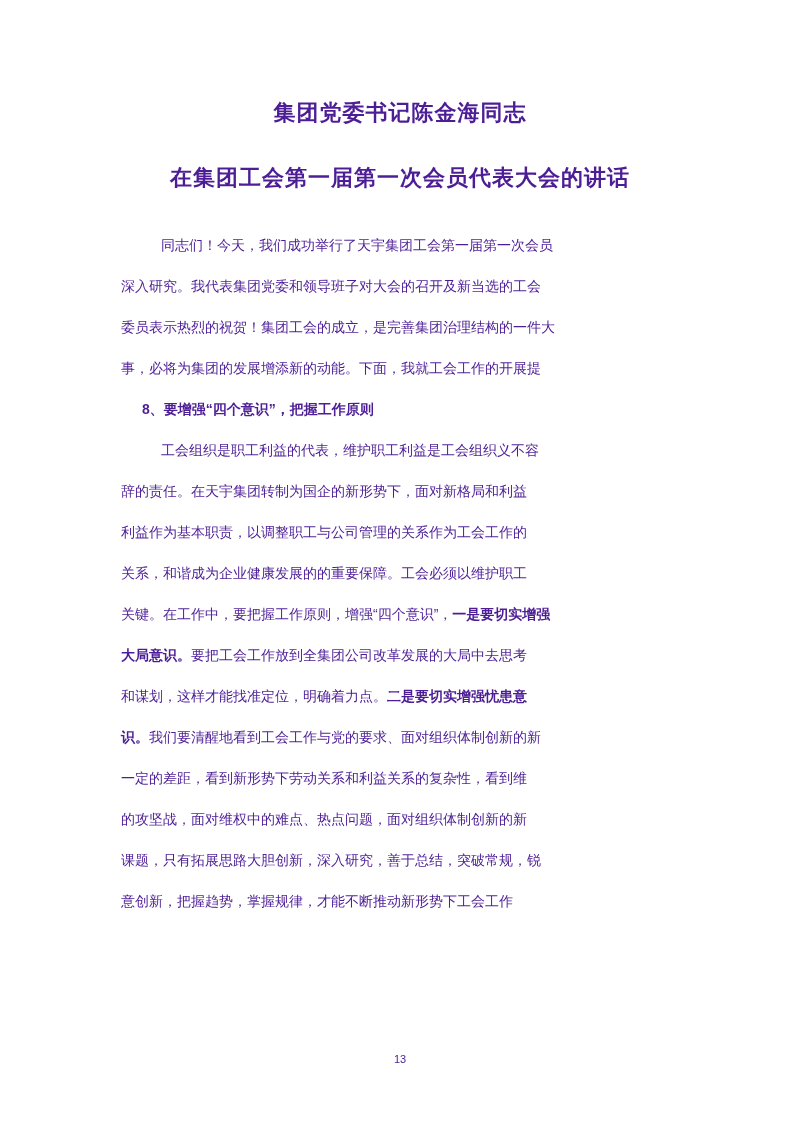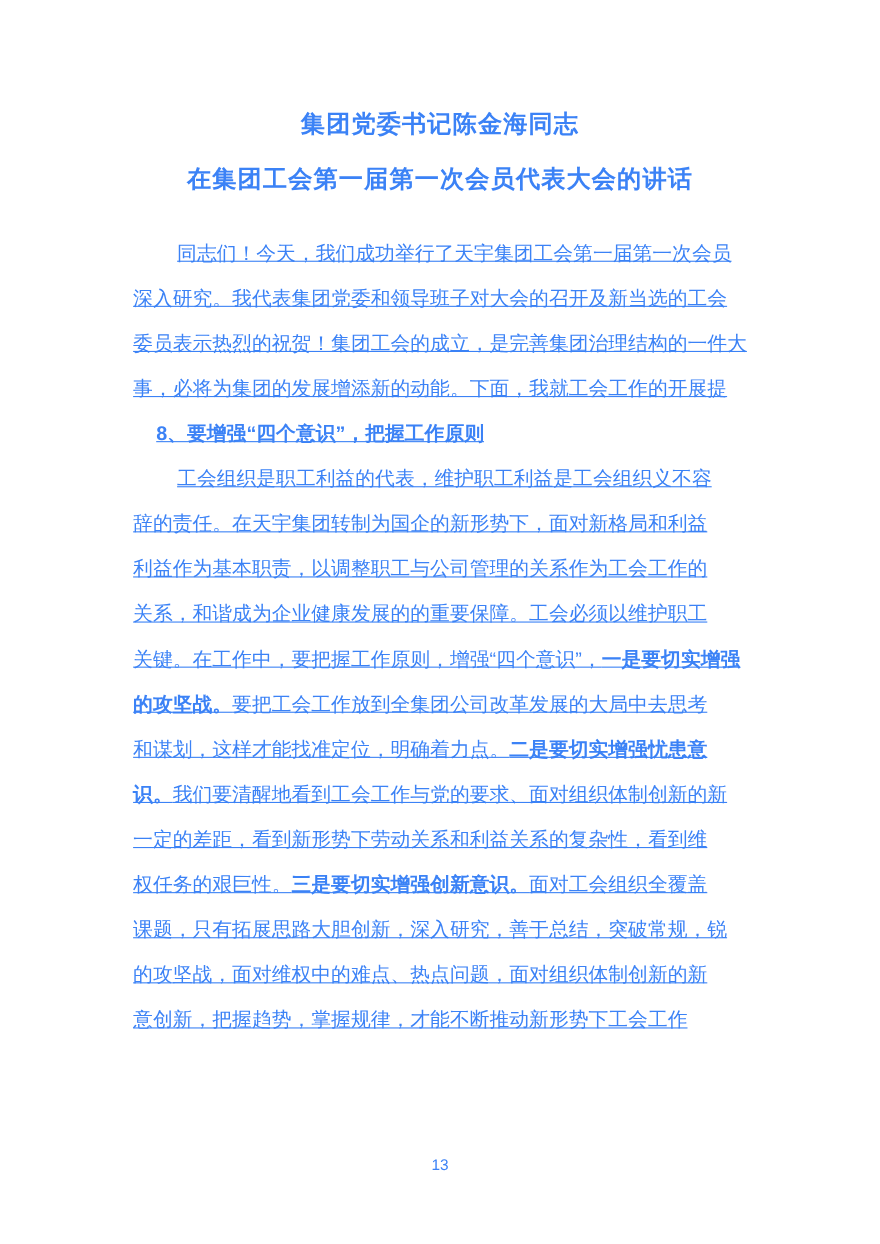--- a/index.html
+++ b/index.html
@@ -6,60 +6,59 @@
     margin: 0;
     padding: 0;
     background: #ffffff;
   }
   .page {
     position: relative;
     width: 800px;
     height: 1131px;
     margin: 0 auto;
     background: #ffffff;
-    color: #3b82f6;
+    color: #4c1d95;
     font-family: "Liberation Sans", "DejaVu Sans", sans-serif;
     overflow: hidden;
     box-sizing: border-box;
     padding-top: 101px;
   }
   .doc-title {
     margin: 0;
     text-align: center;
     font-size: 22px;
     line-height: 24px;
     font-weight: bold;
     letter-spacing: 1px;
   }
   .doc-title.second {
-    margin-top: 26px;
+    margin-top: 41px;
   }
   .body-lines {
     margin-top: 35px;
     padding-left: 121px;
     padding-right: 90px;
   }
   .line {
-    font-size: 18px;
+    font-size: 14px;
     line-height: 41px;
     height: 41px;
     white-space: nowrap;
     letter-spacing: 0px;
-    text-decoration: underline;
   }
   .line.indent2 { text-indent: 40px; }
   .line.indent1 { text-indent: 21px; }
   .line .bold { font-weight: bold; }
   .page-number {
     position: absolute;
     left: 0;
     right: 0;
     top: 1050px;
     text-align: center;
-    font-size: 14px;
+    font-size: 11px;
     line-height: 18px;
   }
 </style>
 </head>
 <body>
 
 <div class="page">
   <h1 class="doc-title">集团党委书记陈金海同志</h1>
   <h1 class="doc-title second">在集团工会第一届第一次会员代表大会的讲话</h1>
 
@@ -67,24 +66,23 @@
       <div class="line indent2"><span>同志们！今天，我们成功举行了天宇集团工会第一届第一次会员</span></div>
       <div class="line"><span>深入研究。我代表集团党委和领导班子对大会的召开及新当选的工会</span></div>
       <div class="line"><span>委员表示热烈的祝贺！集团工会的成立，是完善集团治理结构的一件大</span></div>
       <div class="line"><span>事，必将为集团的发展增添新的动能。下面，我就工会工作的开展提</span></div>
       <div class="line indent1"><span class="bold">8、要增强“四个意识”，把握工作原则</span></div>
       <div class="line indent2"><span>工会组织是职工利益的代表，维护职工利益是工会组织义不容</span></div>
       <div class="line"><span>辞的责任。在天宇集团转制为国企的新形势下，面对新格局和利益</span></div>
       <div class="line"><span>利益作为基本职责，以调整职工与公司管理的关系作为工会工作的</span></div>
       <div class="line"><span>关系，和谐成为企业健康发展的的重要保障。工会必须以维护职工</span></div>
       <div class="line"><span>关键。在工作中，要把握工作原则，增强“四个意识”，</span><span class="bold">一是要切实增强</span></div>
-      <div class="line"><span class="bold">的攻坚战。</span><span>要把工会工作放到全集团公司改革发展的大局中去思考</span></div>
+      <div class="line"><span class="bold">大局意识。</span><span>要把工会工作放到全集团公司改革发展的大局中去思考</span></div>
       <div class="line"><span>和谋划，这样才能找准定位，明确着力点。</span><span class="bold">二是要切实增强忧患意</span></div>
       <div class="line"><span class="bold">识。</span><span>我们要清醒地看到工会工作与党的要求、面对组织体制创新的新</span></div>
       <div class="line"><span>一定的差距，看到新形势下劳动关系和利益关系的复杂性，看到维</span></div>
-      <div class="line"><span>权任务的艰巨性。</span><span class="bold">三是要切实增强创新意识。</span><span>面对工会组织全覆盖</span></div>
+      <div class="line"><span>的攻坚战，面对维权中的难点、热点问题，面对组织体制创新的新</span></div>
       <div class="line"><span>课题，只有拓展思路大胆创新，深入研究，善于总结，突破常规，锐</span></div>
-      <div class="line"><span>的攻坚战，面对维权中的难点、热点问题，面对组织体制创新的新</span></div>
       <div class="line"><span>意创新，把握趋势，掌握规律，才能不断推动新形势下工会工作</span></div>
     </div>
 
   <div class="page-number">13</div>
 </div>
 
 </body></html>

